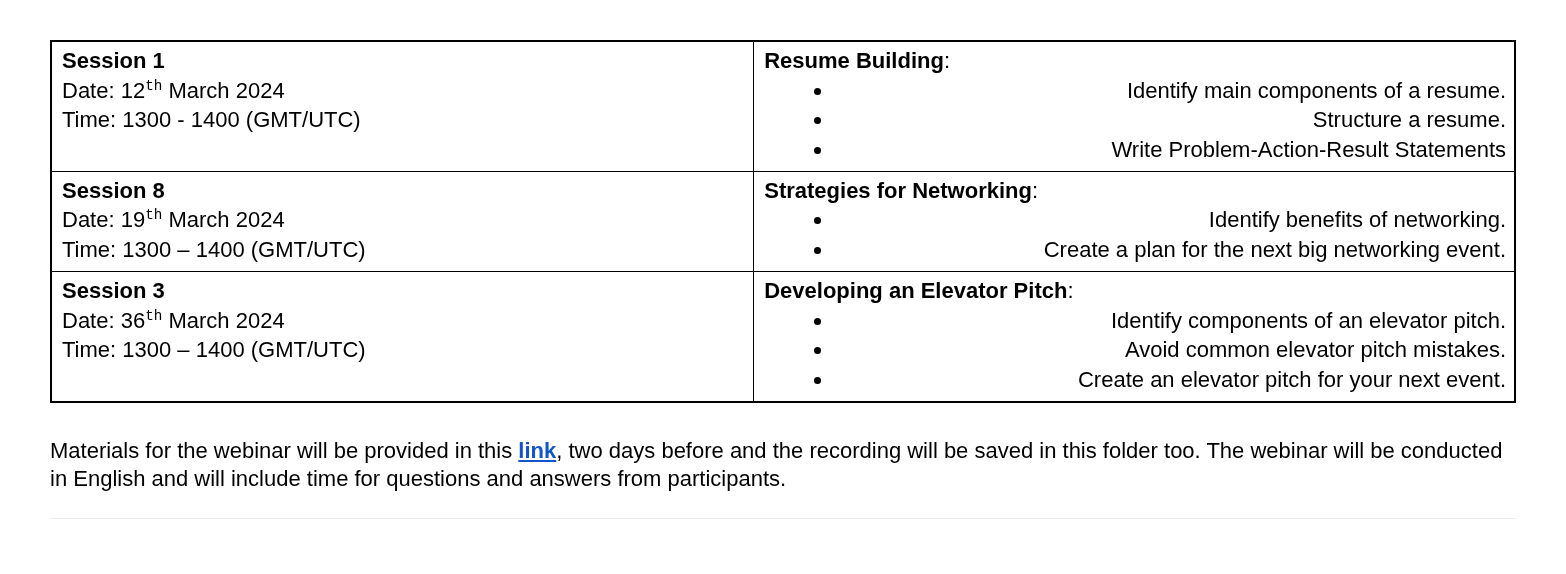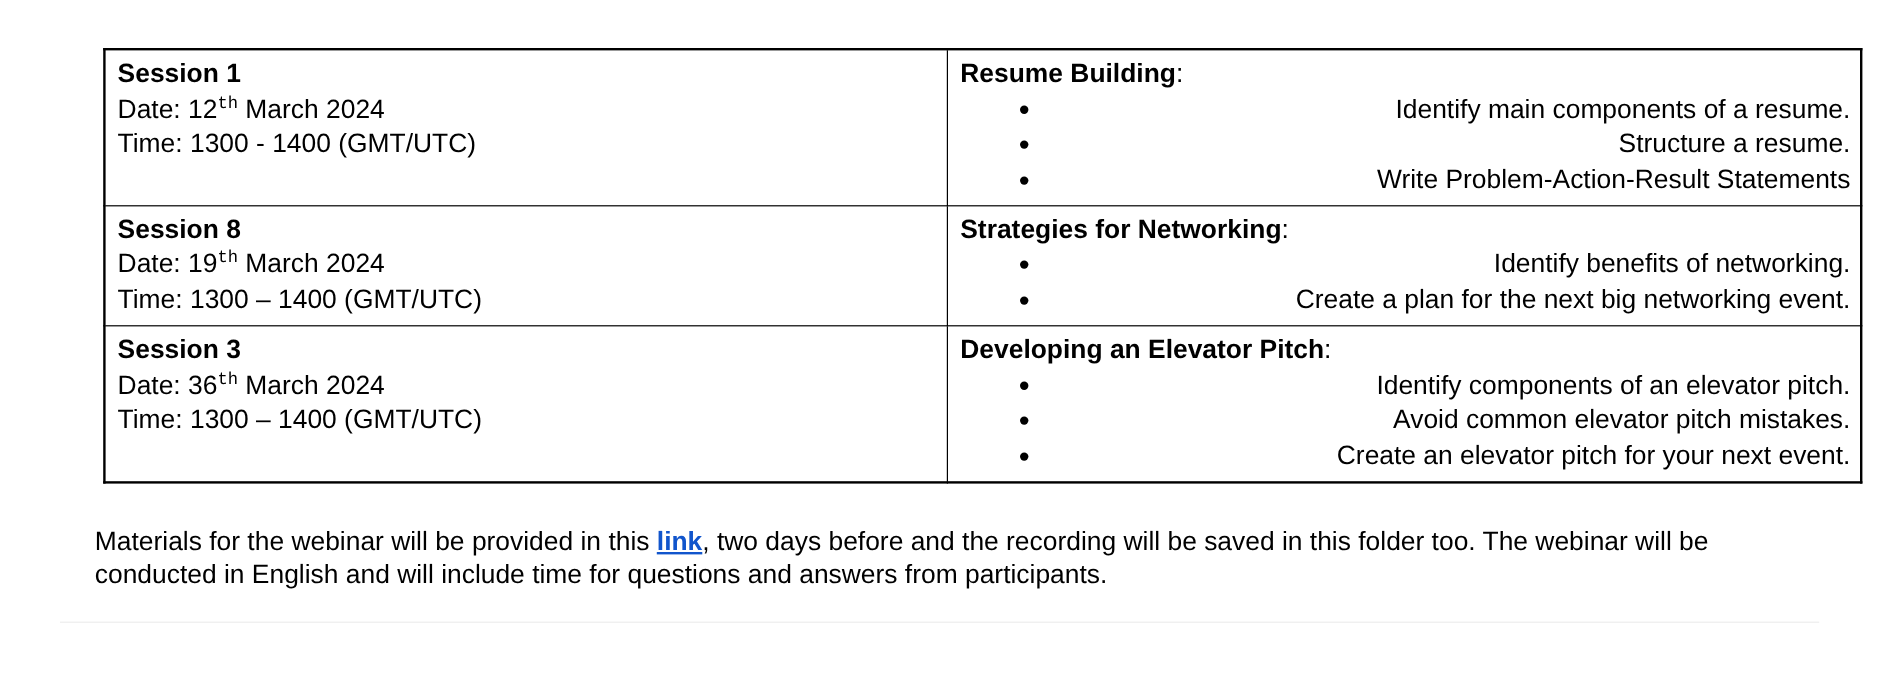--- a/index.html
+++ b/index.html
@@ -11,21 +11,20 @@
       font-family: Arial, Helvetica, sans-serif;
       background: #ffffff;
       padding: 40px 50px;
       font-size: 22px;
       color: #000;
     }
     table.sessions-table {
       border-collapse: collapse;
       width: 100%;
       border: 2px solid #000;
-      margin-left: 36px;
     }
     table.sessions-table td {
       border: 1.5px solid #000;
       padding: 4px 8px 6px 10px;
       vertical-align: top;
       line-height: 1.35;
     }
     table.sessions-table td.left-col {
       width: 48%;
     }
@@ -53,21 +52,20 @@
     }
     .ord {
       font-size: 0.65em;
       vertical-align: super;
       line-height: 0;
       font-family: Liberation Mono, monospace;
     }
     .footer-paragraph {
       margin-top: 34px;
       line-height: 1.3;
-      margin-left: 29px;
     }
     a.material-link {
       color: #1155cc;
       text-decoration: underline;
       font-weight: bold;
     }
     hr.bottom-rule {
       margin-top: 24px;
       border: none;
       border-top: 1px solid #ededed;

